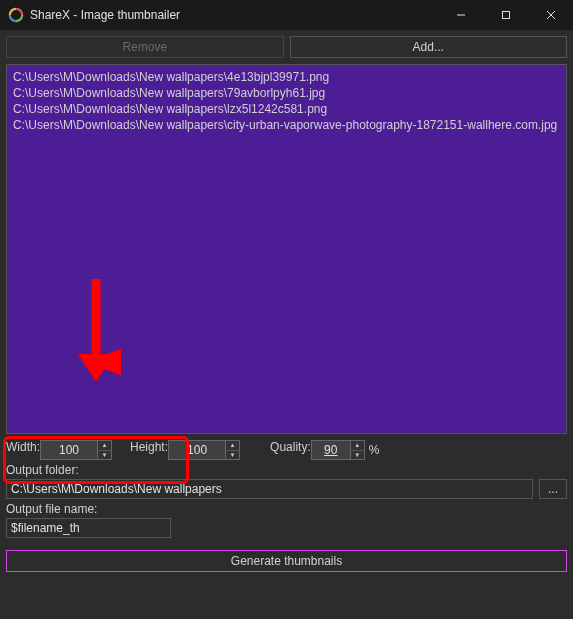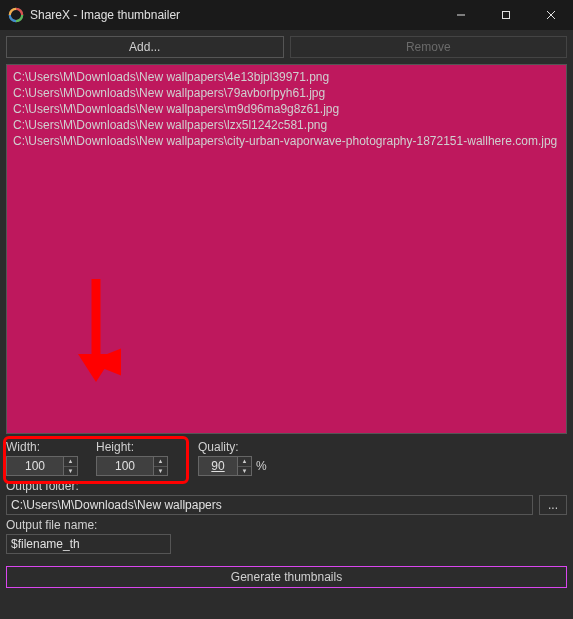--- a/index.html
+++ b/index.html
@@ -41,21 +41,21 @@
     font-size:12px;
     display:flex; align-items:center; justify-content:center;
     cursor:pointer;
   }
   .btn.disabled { color:#6a6a6a; border-color:#444; cursor:default; }
   .filelist {
     border:1px solid #555;
     height: 370px;
     padding: 4px 6px;
     overflow:auto;
-    background:#be185d;
+    background:#4c1d95;
   }
   .file-item {
     font-size:12px;
     color:#d0d0d0;
     line-height:16px;
     white-space:nowrap;
   }
   .params-row {
     display:flex;
     align-items:flex-end;
@@ -72,21 +72,21 @@
     pointer-events:none;
   }
   .arrow-svg {
     position:absolute;
     left: 65px;
     bottom: 50px;
     width: 50px;
     height: 110px;
     pointer-events:none;
   }
-  .param-group { display:flex; flex-direction:column; margin-right:18px; }
+  .param-group { display:flex; flex-direction:row; margin-right:18px; }
   .param-label { font-size:12px; color:#d0d0d0; margin-bottom:2px; }
   .spinner {
     display:flex;
     height:20px;
   }
   .spinner input {
     width:58px;
     height:20px;
     background:#404040;
     border:1px solid #666;
@@ -173,29 +173,28 @@
       <svg width="10" height="10">
           <line x1="1" y1="1" x2="9" y2="9" stroke="#e0e0e0" stroke-width="1"></line>
           <line x1="9" y1="1" x2="1" y2="9" stroke="#e0e0e0" stroke-width="1"></line>
         </svg>
     </div>
   </div>
 </div>
 
 <div class="content">
   <div class="toprow">
+    <div class="btn disabled">Remove</div>
     <div class="btn">Add...</div>
-    <div class="btn disabled">Remove</div>
   </div>
 
   <div class="list-wrap">
     <div class="filelist" id="filelist">
         <div class="file-item">C:\Users\M\Downloads\New wallpapers\4e13bjpl39971.png</div>
         <div class="file-item">C:\Users\M\Downloads\New wallpapers\79avborlpyh61.jpg</div>
-        <div class="file-item">C:\Users\M\Downloads\New wallpapers\m9d96ma9g8z61.jpg</div>
         <div class="file-item">C:\Users\M\Downloads\New wallpapers\lzx5l1242c581.png</div>
         <div class="file-item">C:\Users\M\Downloads\New wallpapers\city-urban-vaporwave-photography-1872151-wallhere.com.jpg</div>
       </div>
     <svg class="arrow-svg" viewBox="0 0 50 110">
       <defs>
         <marker id="arrowhead" markerWidth="8" markerHeight="10" refX="4" refY="9" orient="auto">
           <polygon points="0,0 8,0 4,10" fill="#ff0000"></polygon>
         </marker>
       </defs>
       <line x1="25" y1="5" x2="25" y2="88" stroke="#ff0000" stroke-width="9" marker-end="url(#arrowhead)"></line>

